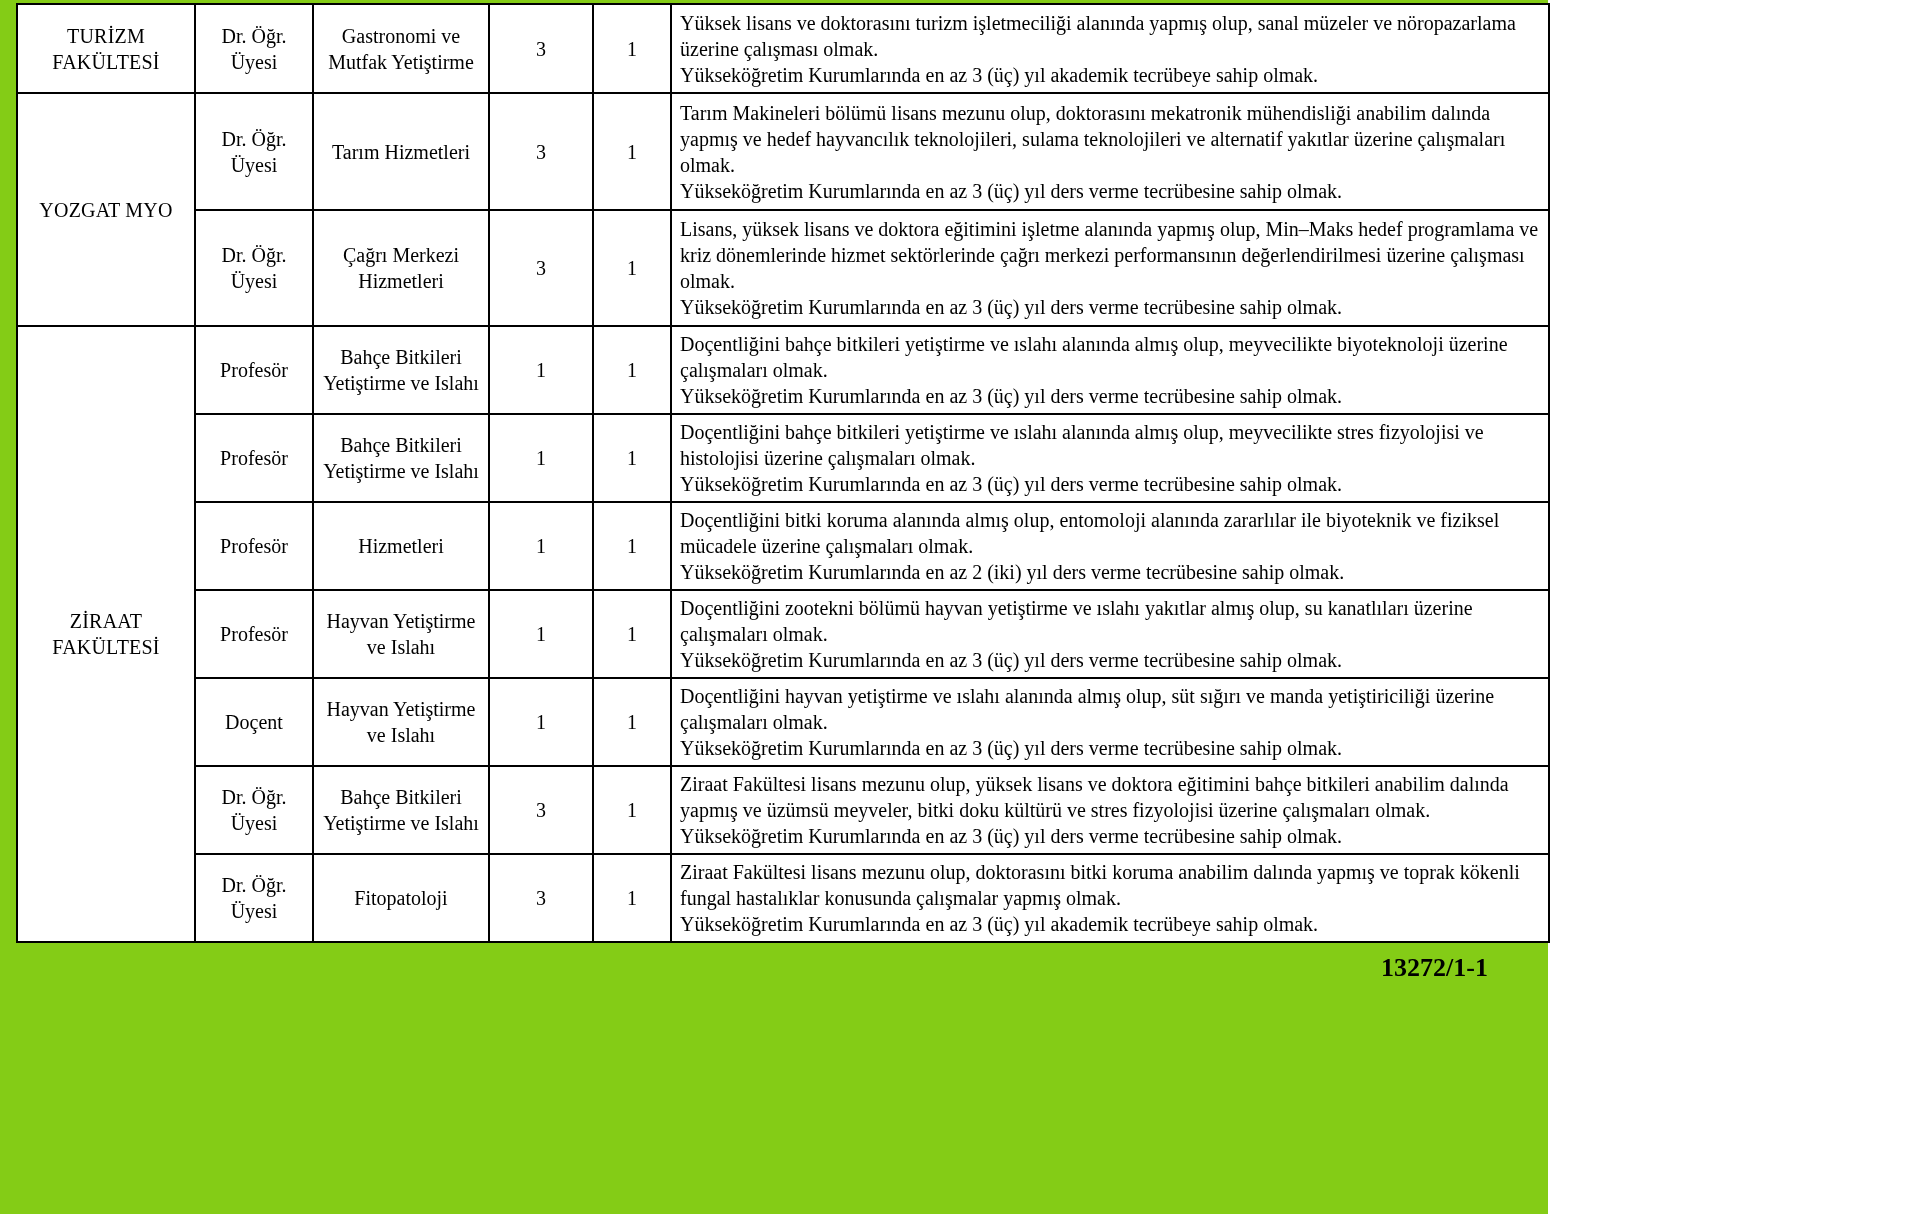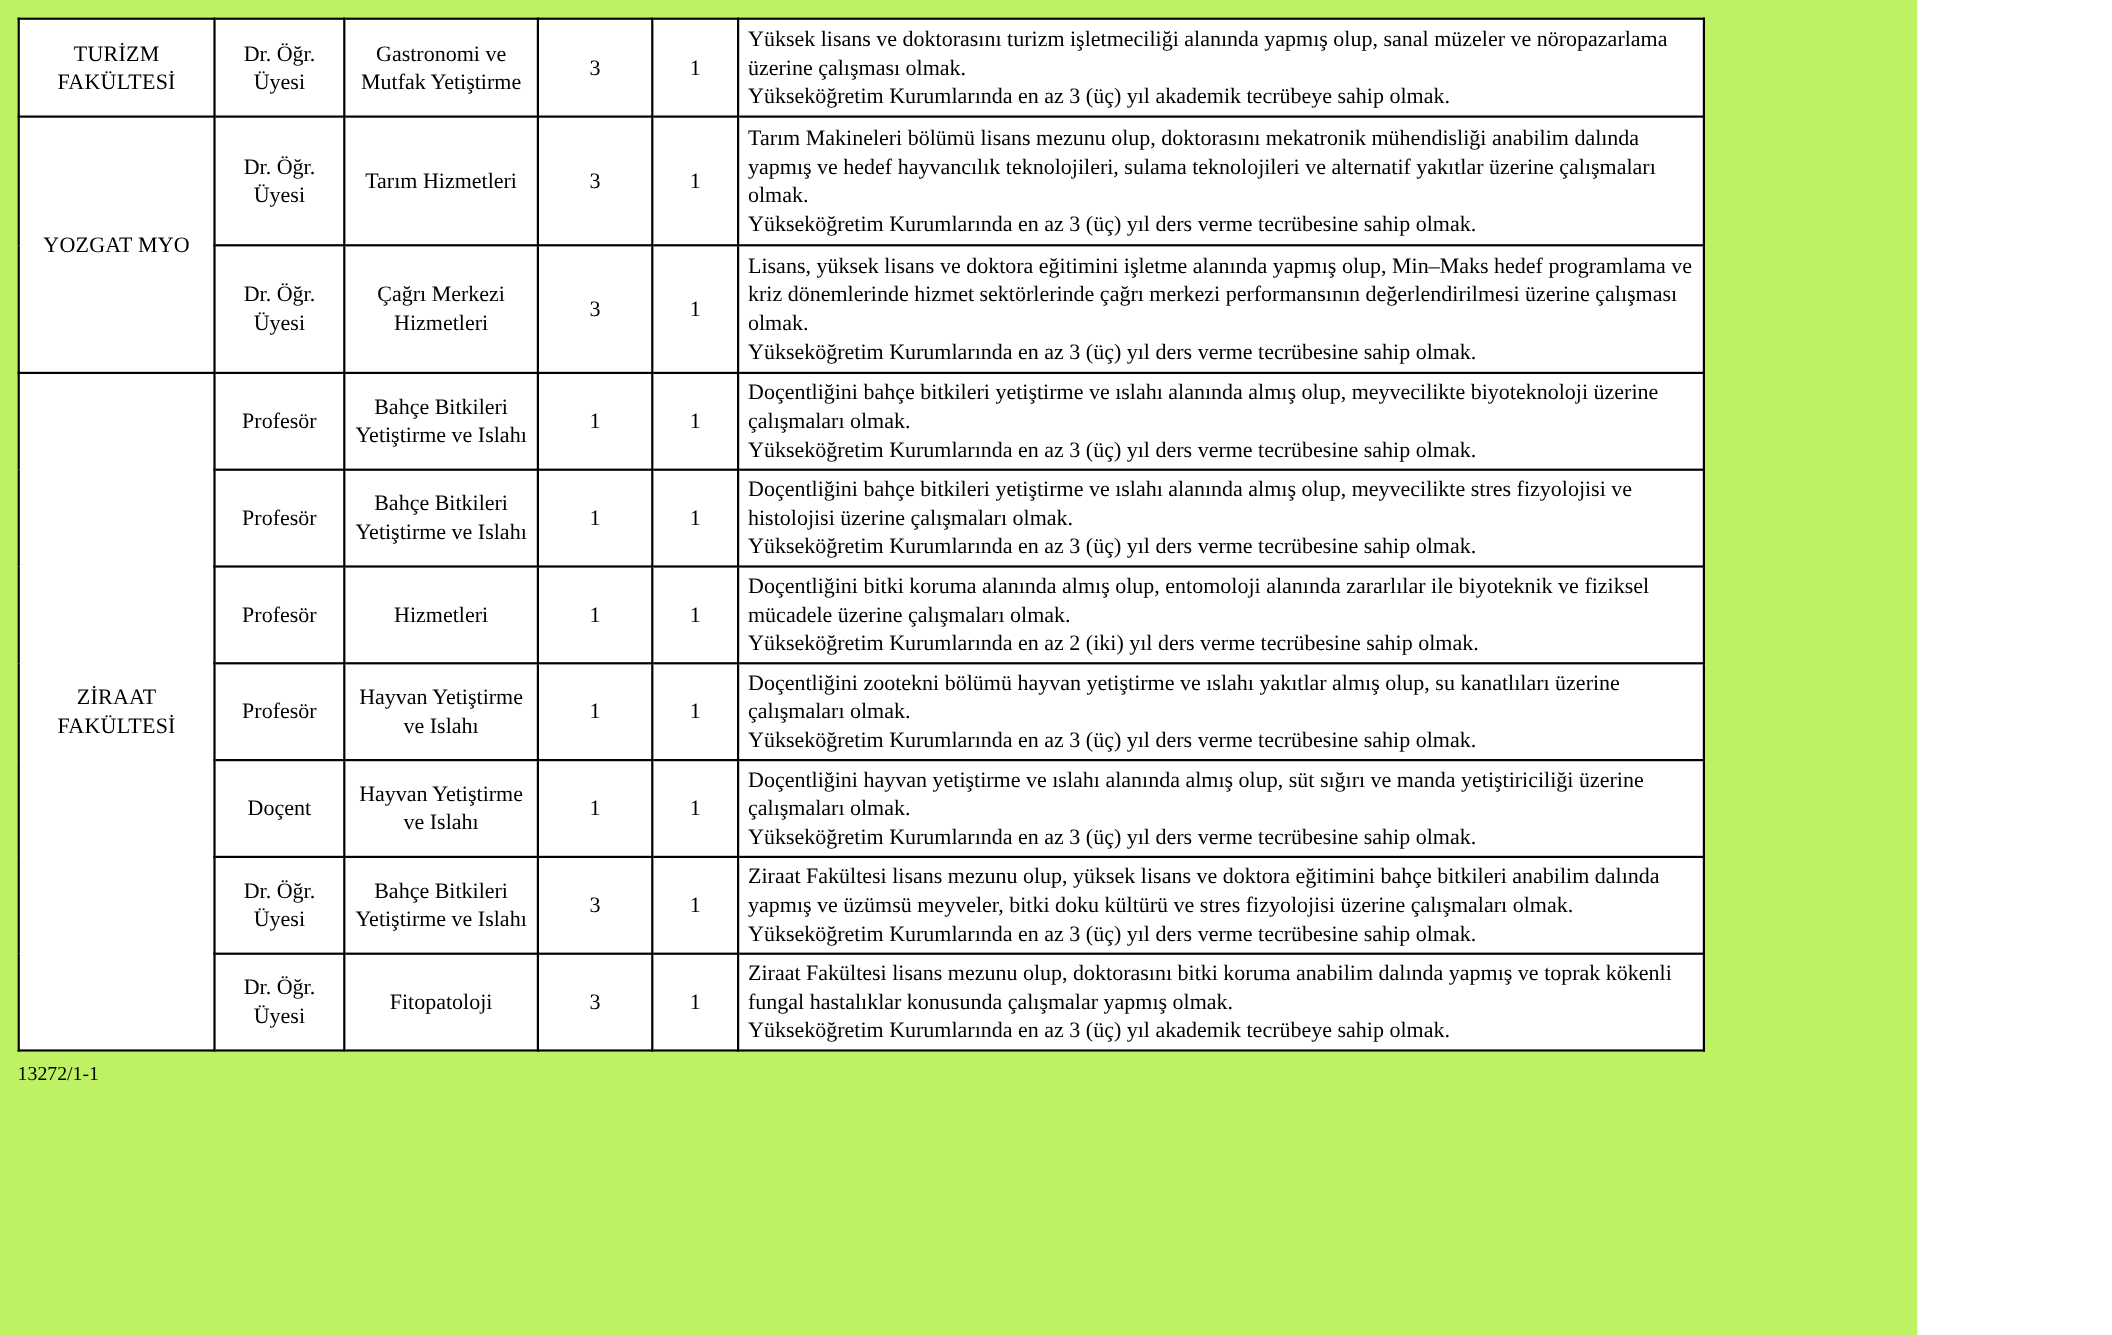--- a/index.html
+++ b/index.html
@@ -3,25 +3,25 @@
 <meta charset="utf-8">
 <style>
   html, body {
     margin: 0;
     padding: 0;
     background: #ffffff;
     font-family: "Liberation Serif", "DejaVu Serif", serif;
     color: #000000;
   }
   .page {
-    width: 1743px;
+    width: 1548px;
     height: 1214px;
     box-sizing: border-box;
-    padding: 16px 0 0 16px;
-    background: #bef264;
+    padding: 3px 0 0 16px;
+    background: #84cc16;
   }
   table.announcement {
     border-collapse: collapse;
     table-layout: fixed;
     width: 1532px;
     background: #ffffff;
   }
   table.announcement td {
     border: 2px solid #000000;
     vertical-align: middle;
@@ -41,24 +41,25 @@
   td.req {
     text-align: left;
     vertical-align: middle;
     padding: 3px 10px 3px 8px;
   }
   td.req .req-line {
     display: block;
   }
   .footer-code {
     width: 1532px;
+    text-align: right;
     padding: 10px 60px 0 0;
     box-sizing: border-box;
-    font-size: 18px;
-    font-weight: normal;
+    font-size: 26px;
+    font-weight: bold;
     font-family: "Liberation Serif", "DejaVu Serif", serif;
   }
   col.c-fac { width: 178px; }
   col.c-ttl { width: 118px; }
   col.c-fld { width: 176px; }
   col.c-n1  { width: 104px; }
   col.c-n2  { width: 78px;  }
   col.c-req { width: 878px; }
 </style>
 </head>

